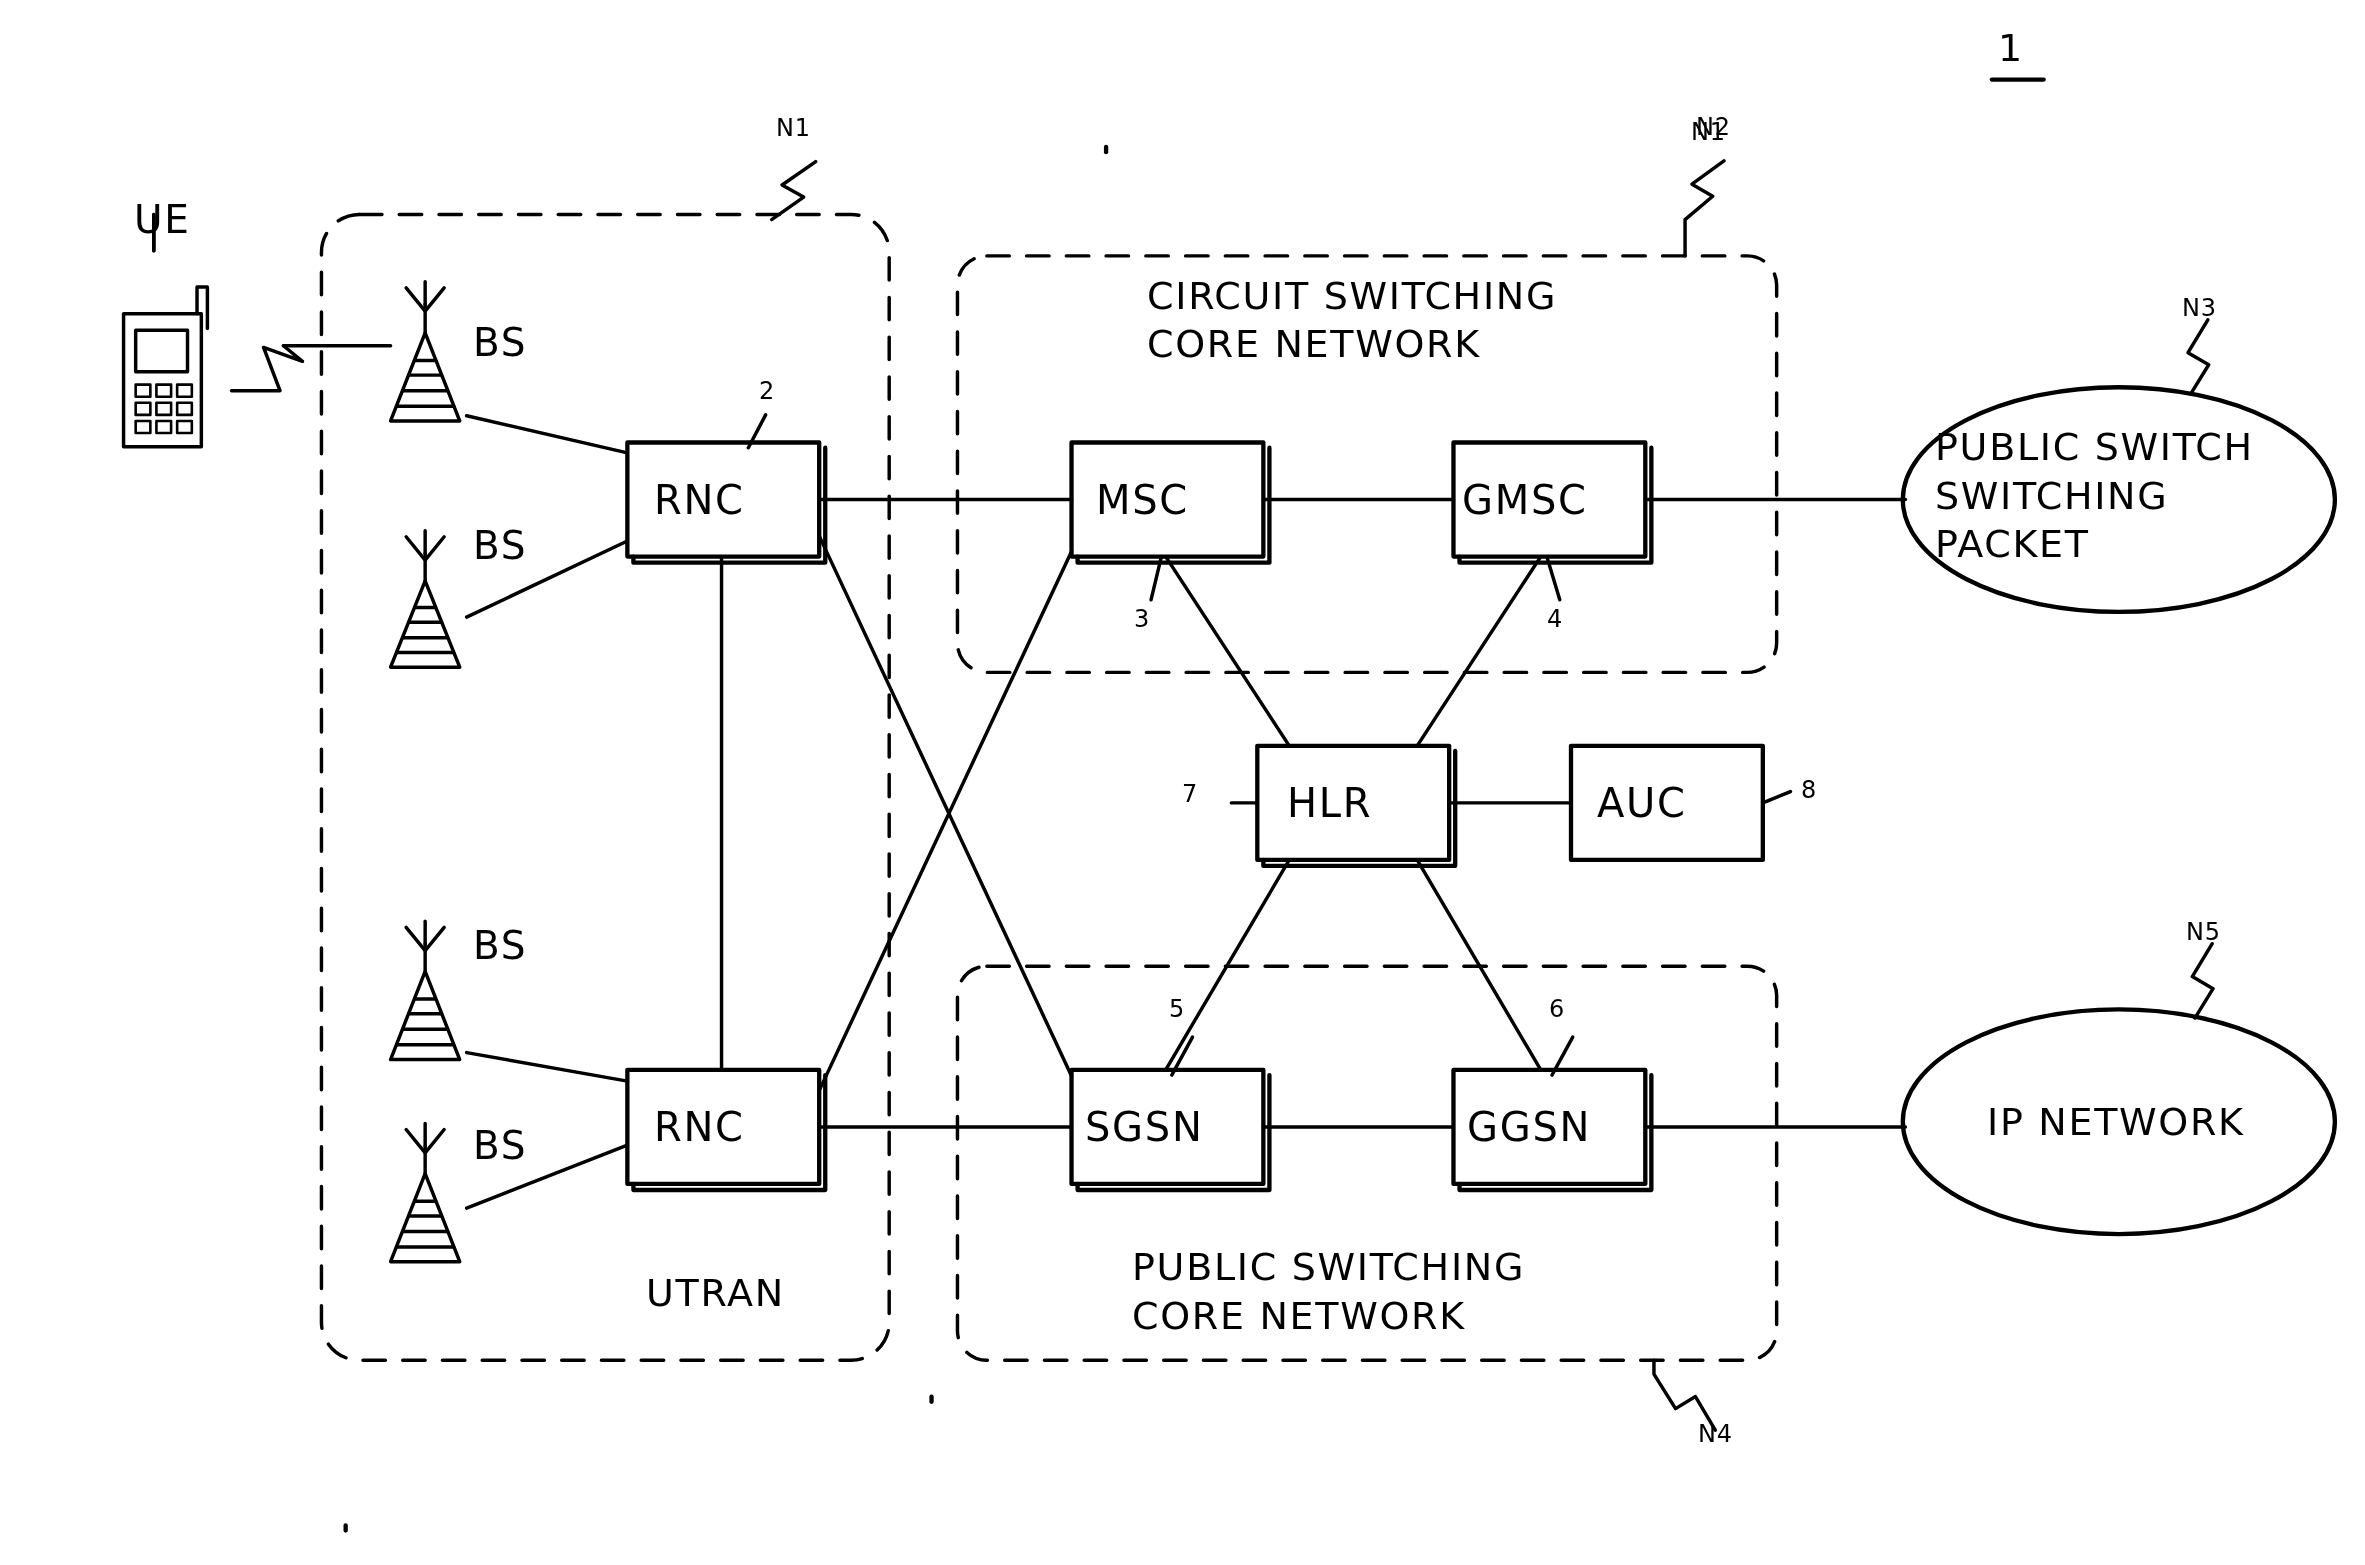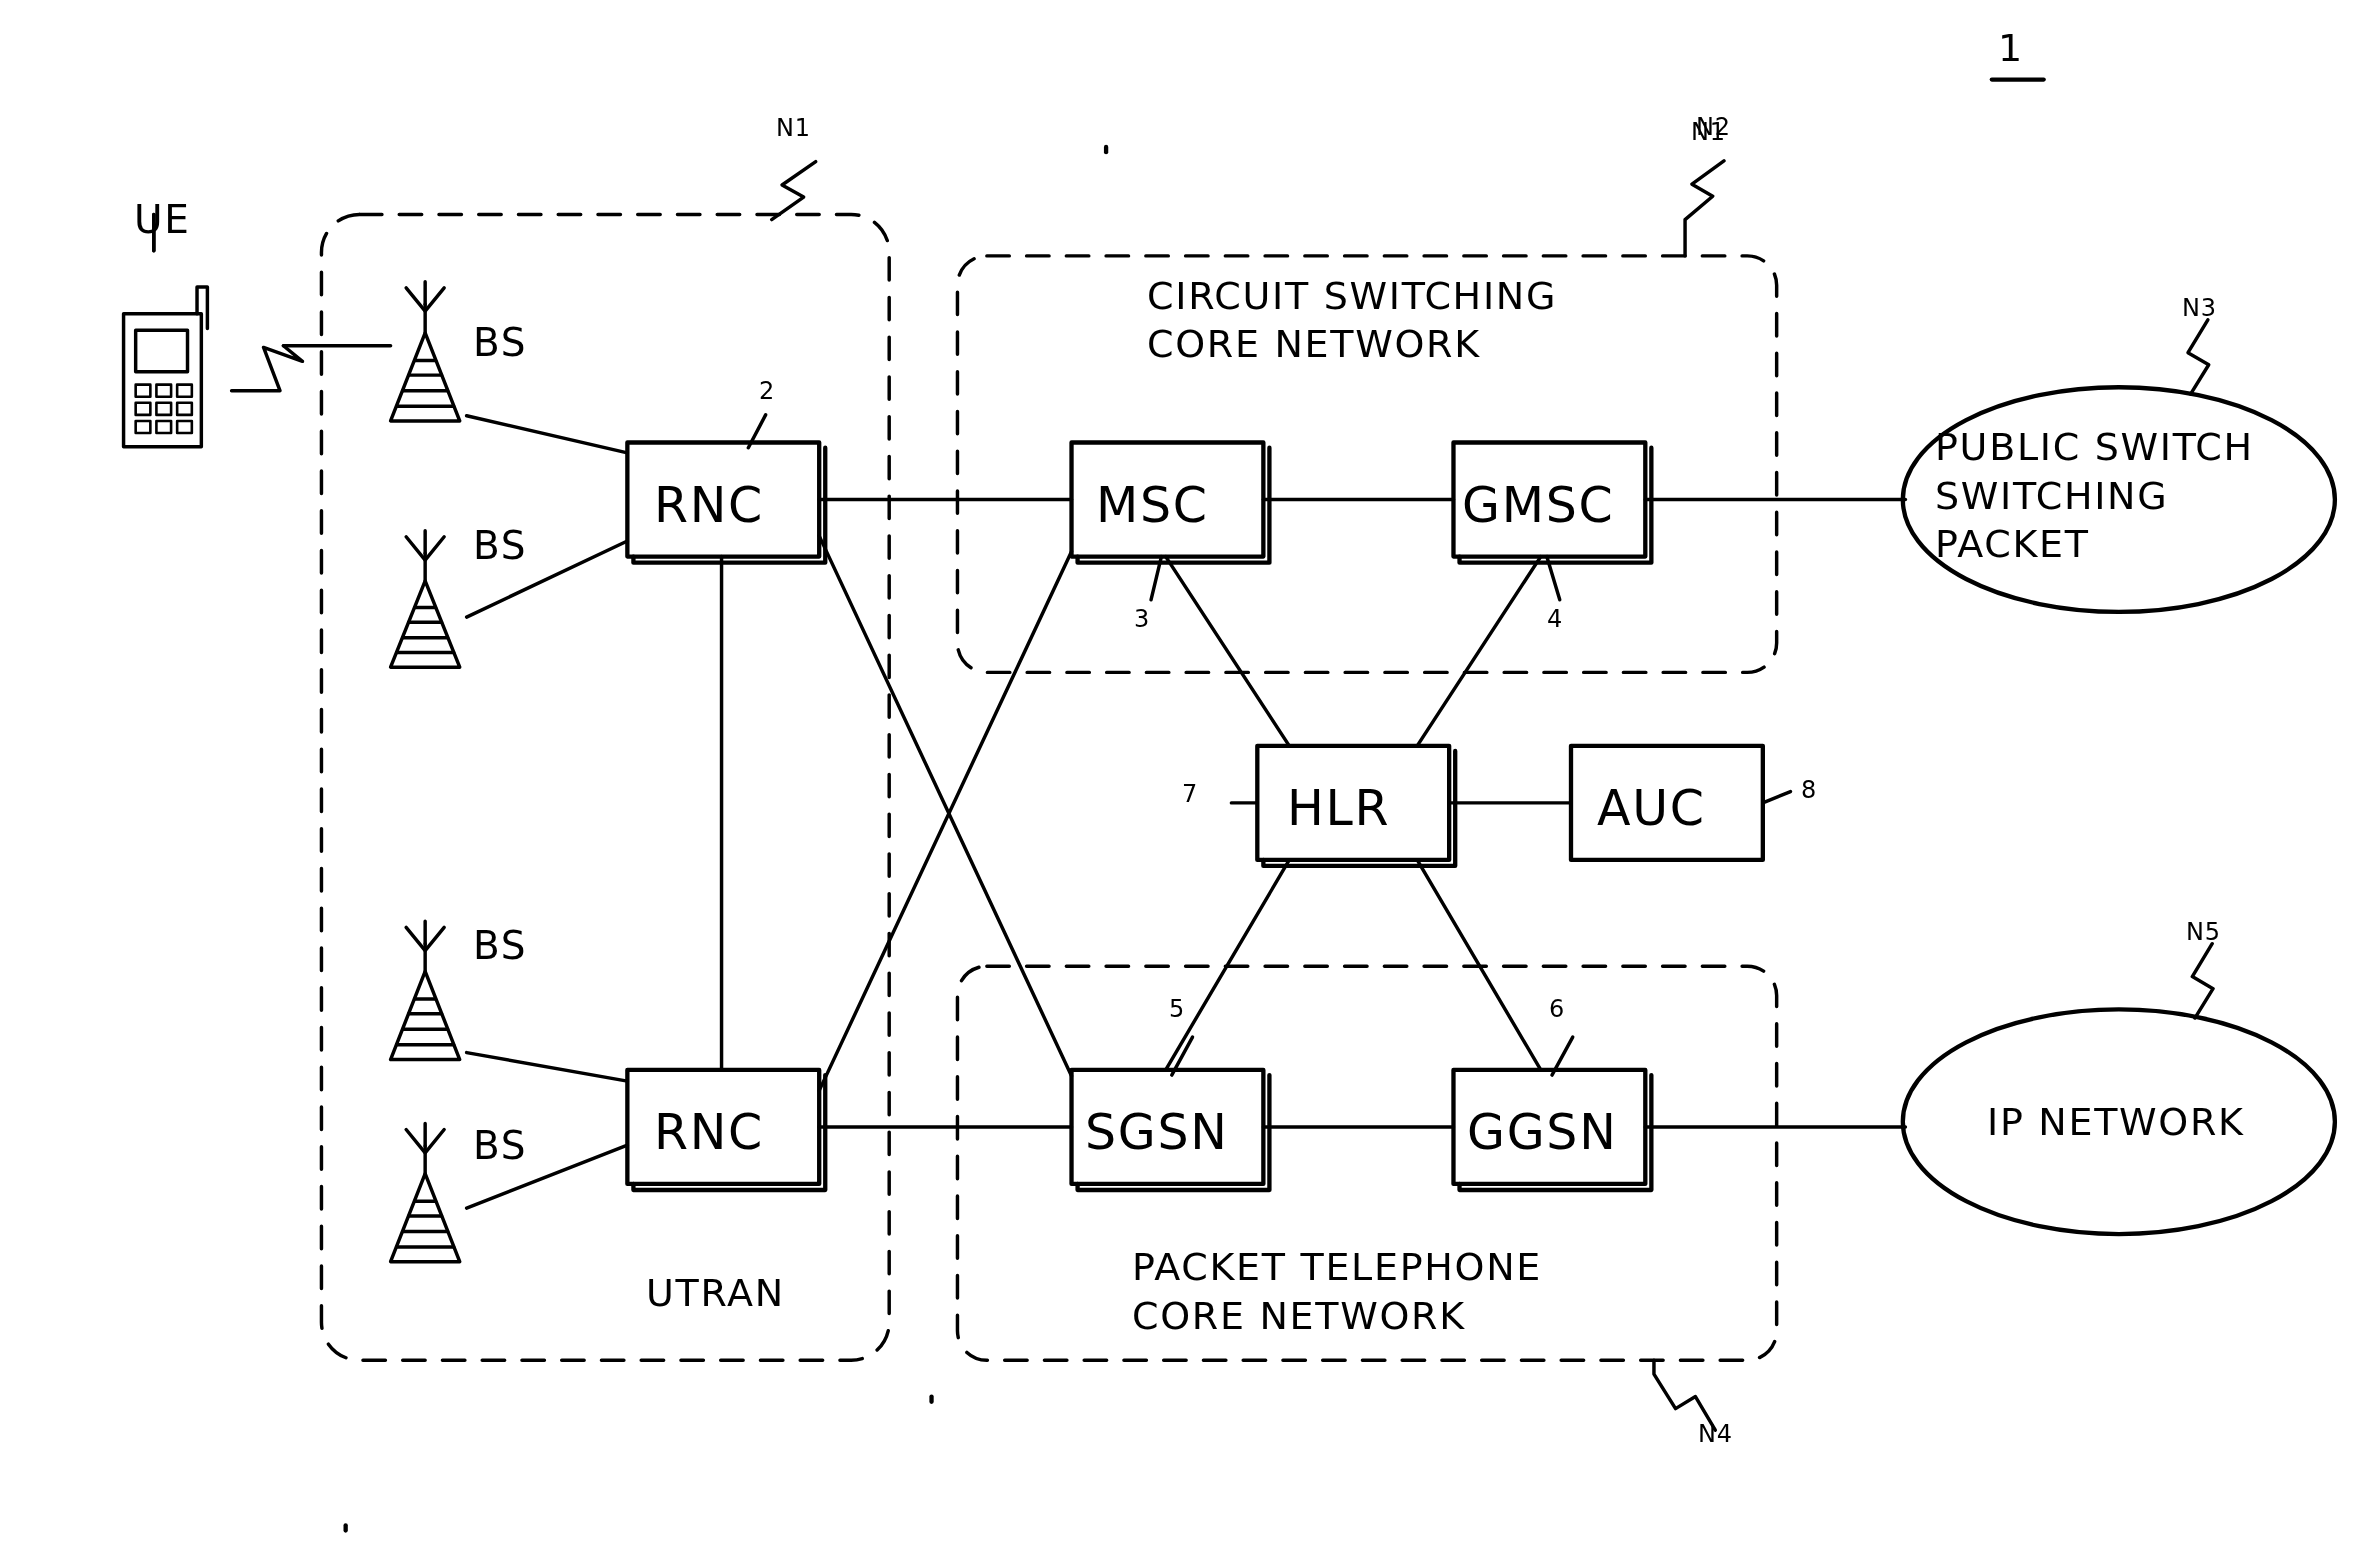--- a/index.html
+++ b/index.html
@@ -23,21 +23,21 @@
     height: 1566px;
   }
   .lbl {
     position: absolute;
     color: #000;
     font-family: "DejaVu Sans", sans-serif;
     white-space: pre;
     letter-spacing: 0.9px;
   }
   .box-lbl {
-    font-size: 49px;
+    font-size: 40px;
     letter-spacing: 1.7px;
   }
   .ref-lbl {
     font-size: 24px;
     letter-spacing: 0.9px;
     text-align: right;
   }
   .area-lbl {
     font-size: 38px;
     letter-spacing: 1.7px;
@@ -255,21 +255,21 @@
 
   <div class="lbl box-lbl" style="left:1287px; top:780px;">HLR</div>
   <div class="lbl ref-lbl" style="left:1182px; top:780px;">7</div>
 
   <div class="lbl box-lbl" style="left:1597px; top:780px;">AUC</div>
   <div class="lbl ref-lbl" style="left:1801px; top:776px;">8</div>
 
   <div class="lbl area-lbl" style="left:1147px; top:273px;">CIRCUIT SWITCHING</div>
   <div class="lbl area-lbl" style="left:1147px; top:321px;">CORE NETWORK</div>
 
-  <div class="lbl area-lbl" style="left:1132px; top:1244px;">PACKET TELEPHONE</div>
+  <div class="lbl area-lbl" style="left:1132px; top:1244px;">PUBLIC SWITCHING</div>
   <div class="lbl area-lbl" style="left:1132px; top:1293px;">CORE NETWORK</div>
 
   <div class="lbl area-lbl" style="left:646px; top:1270px;">UTRAN</div>
 
   <div class="lbl area-lbl" style="left:1935px; top:424px;">PUBLIC SWITCH</div>
   <div class="lbl area-lbl" style="left:1935px; top:473px;">SWITCHING</div>
   <div class="lbl area-lbl" style="left:1935px; top:521px;">PACKET</div>
 
   <div class="lbl area-lbl" style="left:1987px; top:1099px;">IP NETWORK</div>
 

